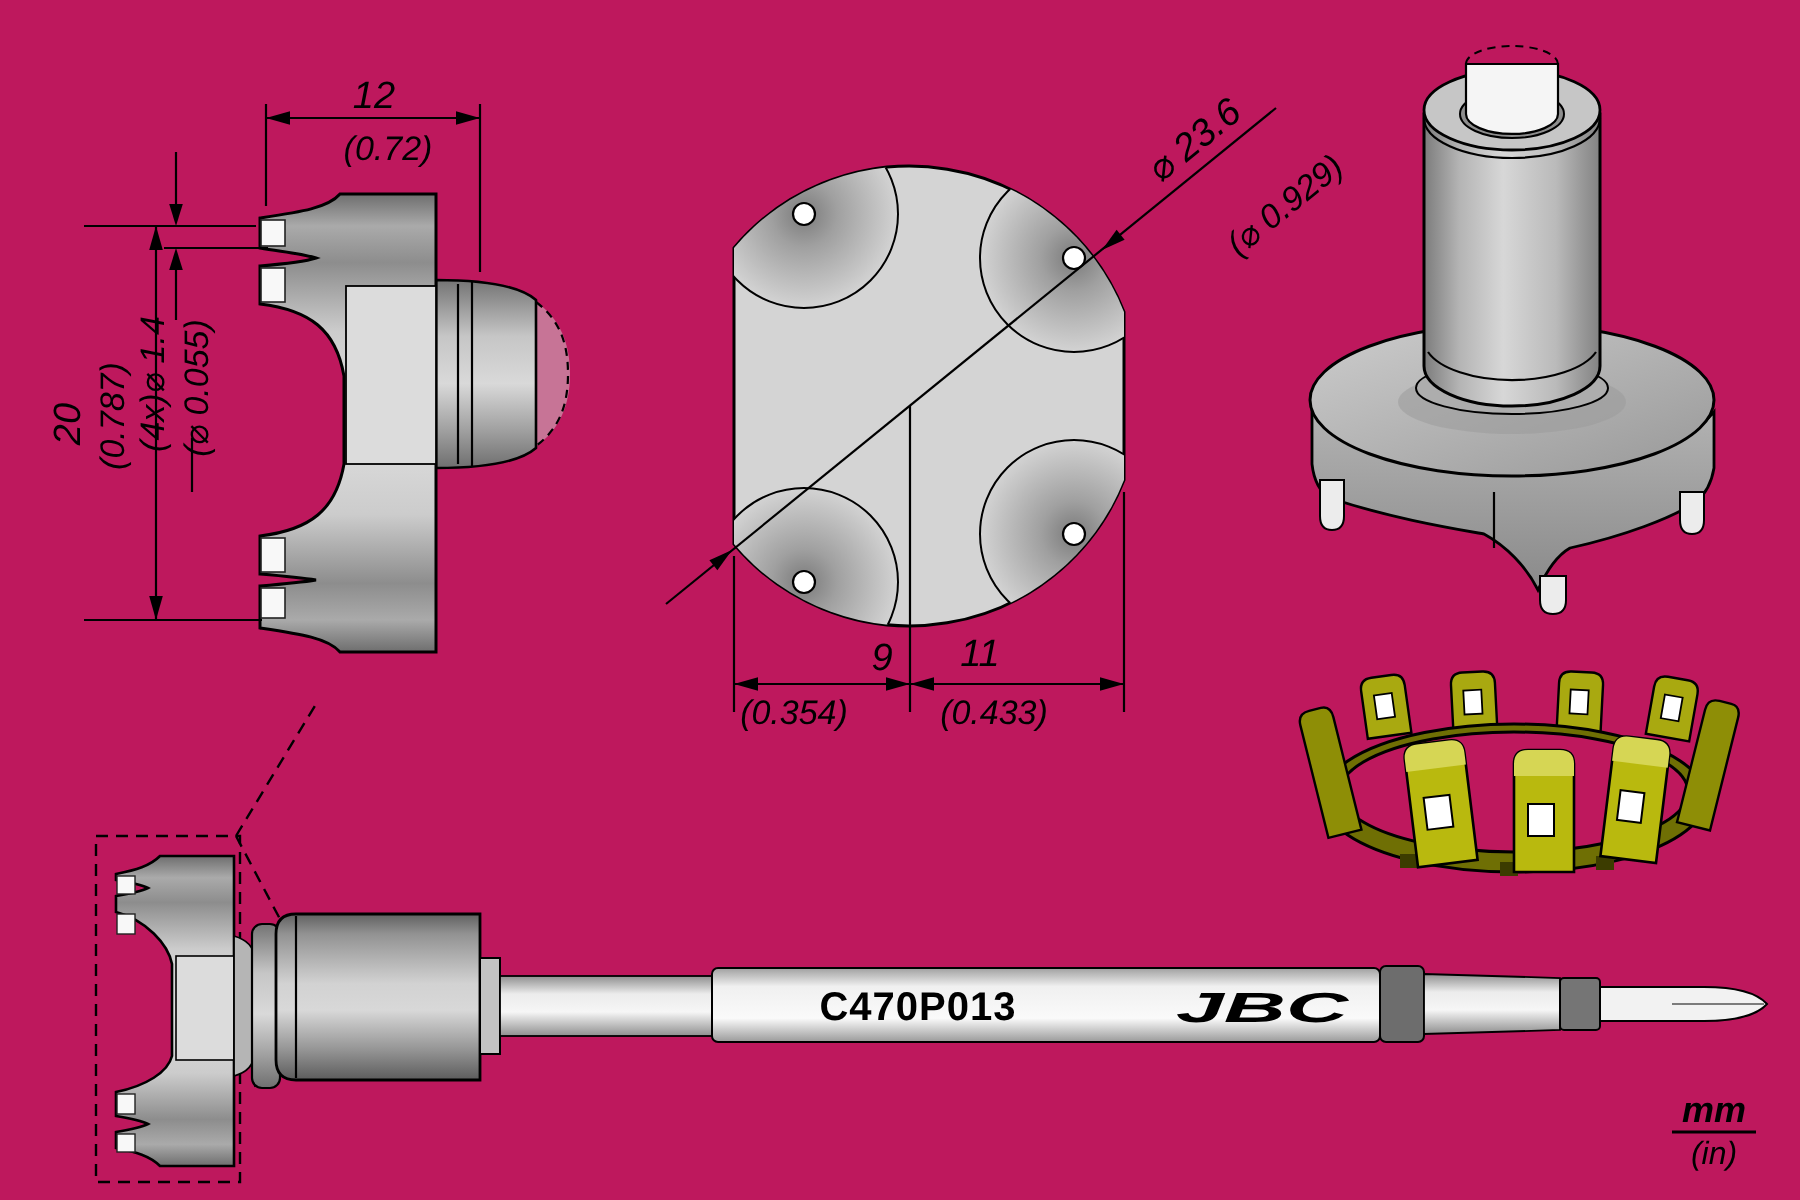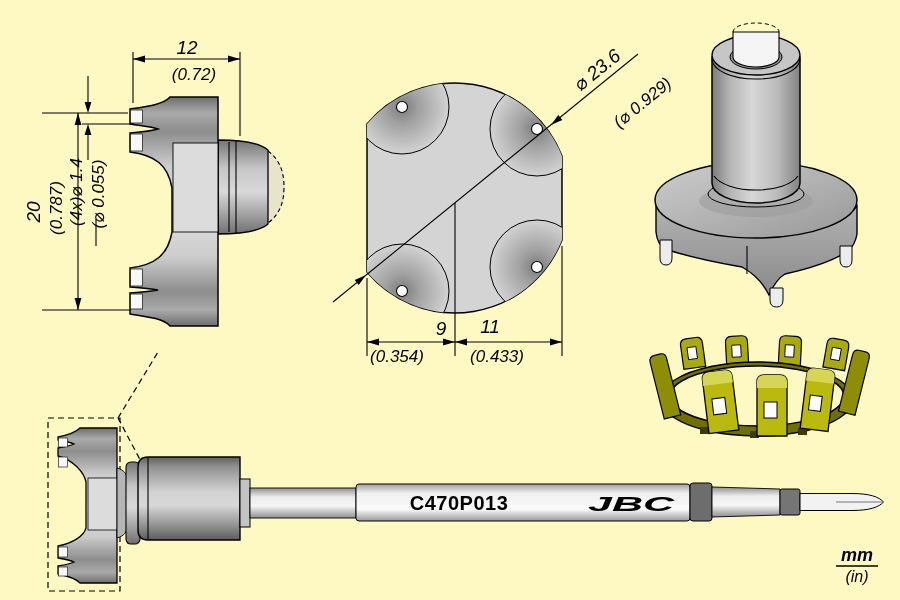--- a/index.html
+++ b/index.html
@@ -1,16 +1,16 @@
 <!DOCTYPE html>
 <html><head>
 <meta charset="utf-8">
 <style>
   html,body{margin:0;padding:0;background:#ffffff;}
-  #canvas{position:relative;width:900px;height:600px;background:#fef9c3;overflow:hidden;}
+  #canvas{position:relative;width:900px;height:600px;background:#be185d;overflow:hidden;}
   svg{display:block;}
   text{font-family:"Liberation Sans","DejaVu Sans",sans-serif;fill:#000;}
   .dim{font-style:italic;font-size:19px;}
   .dimin{font-style:italic;font-size:17px;}
   .pn{font-weight:bold;font-size:20px;letter-spacing:0.5px;}
   .brand{font-weight:bold;font-style:italic;font-size:21px;}
   .unit{font-style:italic;font-size:18px;font-weight:bold;}
   .unit2{font-style:italic;font-size:16px;}
   .ln{stroke:#000;stroke-width:1.1;fill:none;}
   .dash{stroke:#000;stroke-width:1.2;fill:none;stroke-dasharray:6 4;}

